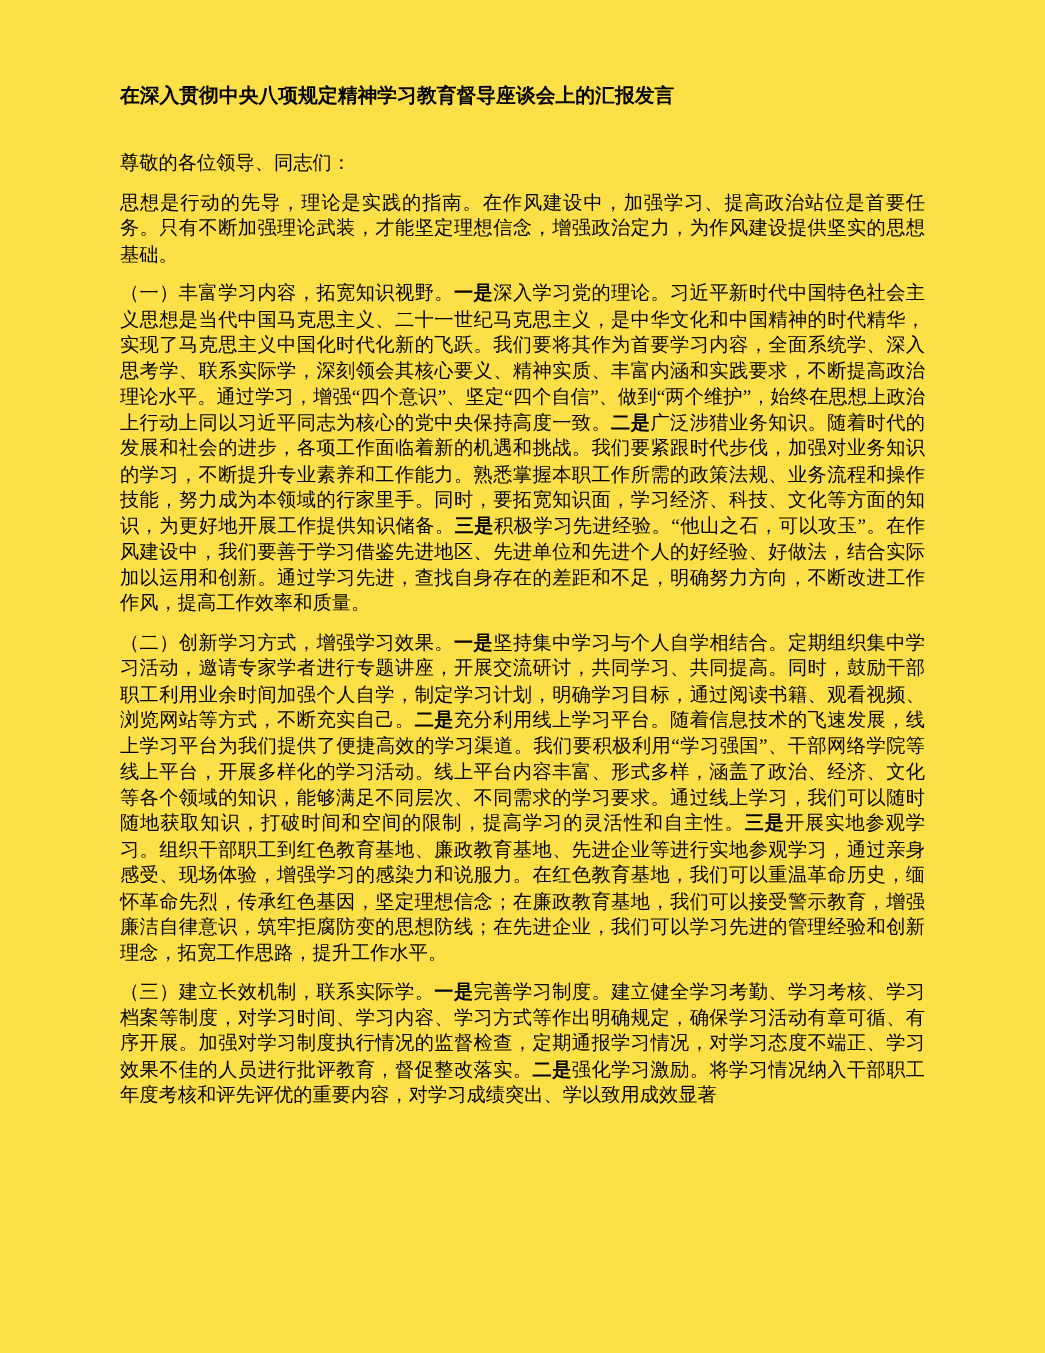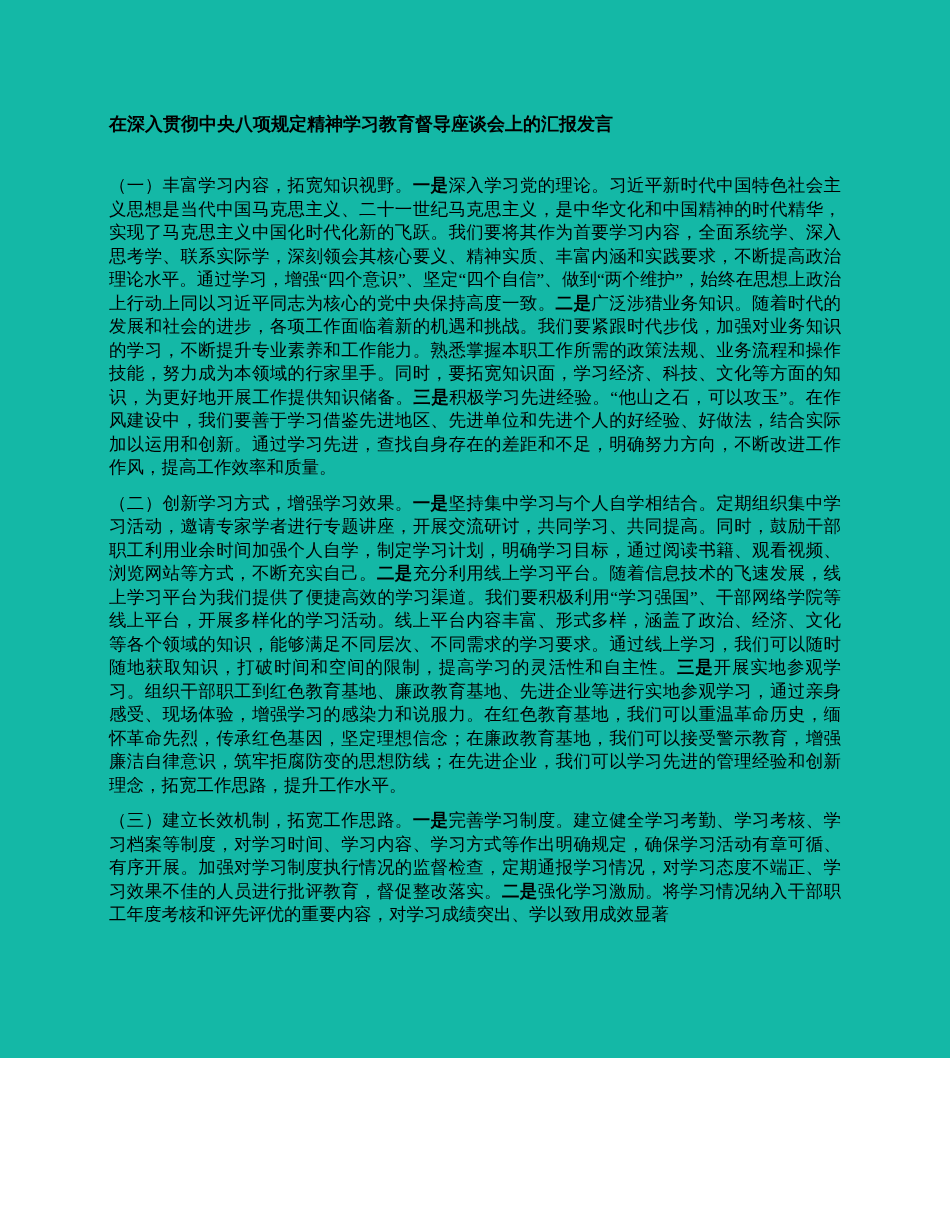--- a/index.html
+++ b/index.html
@@ -10,24 +10,24 @@
     body {
       width: 950px;
       height: 1230px;
       overflow: hidden;
       color: #000000;
       font-family: "Liberation Serif", "DejaVu Serif", serif;
     }
     .page {
       box-sizing: border-box;
       width: 950px;
-      height: 1058px;
-      padding: 112px 109px 0 109px;
+      height: 1230px;
+      padding: 75px 109px 0 109px;
       overflow: hidden;
-      background: #14b8a6;
+      background: #fde047;
     }
     .doc-title {
       font-size: 18px;
       line-height: 24px;
       font-weight: bold;
       margin: 0 0 38px 0;
       text-align: left;
     }
     .para {
       font-size: 17.5px;
@@ -40,17 +40,19 @@
     .bold {
       font-weight: bold;
     }
   </style>
 </head>
 <body>
 
 <div class="page">
   <h1 class="doc-title">在深入贯彻中央八项规定精神学习教育督导座谈会上的汇报发言</h1>
   <div id="doc-body">
+      <p class="para"><span>尊敬的各位领导、同志们：</span></p>
+      <p class="para"><span>思想是行动的先导，理论是实践的指南。在作风建设中，加强学习、提高政治站位是首要任务。只有不断加强理论武装，才能坚定理想信念，增强政治定力，为作风建设提供坚实的思想基础。</span></p>
       <p class="para"><span>（一）丰富学习内容，拓宽知识视野。</span><span class="bold">一是</span><span>深入学习党的理论。习近平新时代中国特色社会主义思想是当代中国马克思主义、二十一世纪马克思主义，是中华文化和中国精神的时代精华，实现了马克思主义中国化时代化新的飞跃。我们要将其作为首要学习内容，全面系统学、深入思考学、联系实际学，深刻领会其核心要义、精神实质、丰富内涵和实践要求，不断提高政治理论水平。通过学习，增强“四个意识”、坚定“四个自信”、做到“两个维护”，始终在思想上政治上行动上同以习近平同志为核心的党中央保持高度一致。</span><span class="bold">二是</span><span>广泛涉猎业务知识。随着时代的发展和社会的进步，各项工作面临着新的机遇和挑战。我们要紧跟时代步伐，加强对业务知识的学习，不断提升专业素养和工作能力。熟悉掌握本职工作所需的政策法规、业务流程和操作技能，努力成为本领域的行家里手。同时，要拓宽知识面，学习经济、科技、文化等方面的知识，为更好地开展工作提供知识储备。</span><span class="bold">三是</span><span>积极学习先进经验。“他山之石，可以攻玉”。在作风建设中，我们要善于学习借鉴先进地区、先进单位和先进个人的好经验、好做法，结合实际加以运用和创新。通过学习先进，查找自身存在的差距和不足，明确努力方向，不断改进工作作风，提高工作效率和质量。</span></p>
       <p class="para"><span>（二）创新学习方式，增强学习效果。</span><span class="bold">一是</span><span>坚持集中学习与个人自学相结合。定期组织集中学习活动，邀请专家学者进行专题讲座，开展交流研讨，共同学习、共同提高。同时，鼓励干部职工利用业余时间加强个人自学，制定学习计划，明确学习目标，通过阅读书籍、观看视频、浏览网站等方式，不断充实自己。</span><span class="bold">二是</span><span>充分利用线上学习平台。随着信息技术的飞速发展，线上学习平台为我们提供了便捷高效的学习渠道。我们要积极利用“学习强国”、干部网络学院等线上平台，开展多样化的学习活动。线上平台内容丰富、形式多样，涵盖了政治、经济、文化等各个领域的知识，能够满足不同层次、不同需求的学习要求。通过线上学习，我们可以随时随地获取知识，打破时间和空间的限制，提高学习的灵活性和自主性。</span><span class="bold">三是</span><span>开展实地参观学习。组织干部职工到红色教育基地、廉政教育基地、先进企业等进行实地参观学习，通过亲身感受、现场体验，增强学习的感染力和说服力。在红色教育基地，我们可以重温革命历史，缅怀革命先烈，传承红色基因，坚定理想信念；在廉政教育基地，我们可以接受警示教育，增强廉洁自律意识，筑牢拒腐防变的思想防线；在先进企业，我们可以学习先进的管理经验和创新理念，拓宽工作思路，提升工作水平。</span></p>
-      <p class="para"><span>（三）建立长效机制，拓宽工作思路。</span><span class="bold">一是</span><span>完善学习制度。建立健全学习考勤、学习考核、学习档案等制度，对学习时间、学习内容、学习方式等作出明确规定，确保学习活动有章可循、有序开展。加强对学习制度执行情况的监督检查，定期通报学习情况，对学习态度不端正、学习效果不佳的人员进行批评教育，督促整改落实。</span><span class="bold">二是</span><span>强化学习激励。将学习情况纳入干部职工年度考核和评先评优的重要内容，对学习成绩突出、学以致用成效显著</span></p>
+      <p class="para"><span>（三）建立长效机制，联系实际学。</span><span class="bold">一是</span><span>完善学习制度。建立健全学习考勤、学习考核、学习档案等制度，对学习时间、学习内容、学习方式等作出明确规定，确保学习活动有章可循、有序开展。加强对学习制度执行情况的监督检查，定期通报学习情况，对学习态度不端正、学习效果不佳的人员进行批评教育，督促整改落实。</span><span class="bold">二是</span><span>强化学习激励。将学习情况纳入干部职工年度考核和评先评优的重要内容，对学习成绩突出、学以致用成效显著</span></p>
     </div>
 </div>
 
 </body></html>

